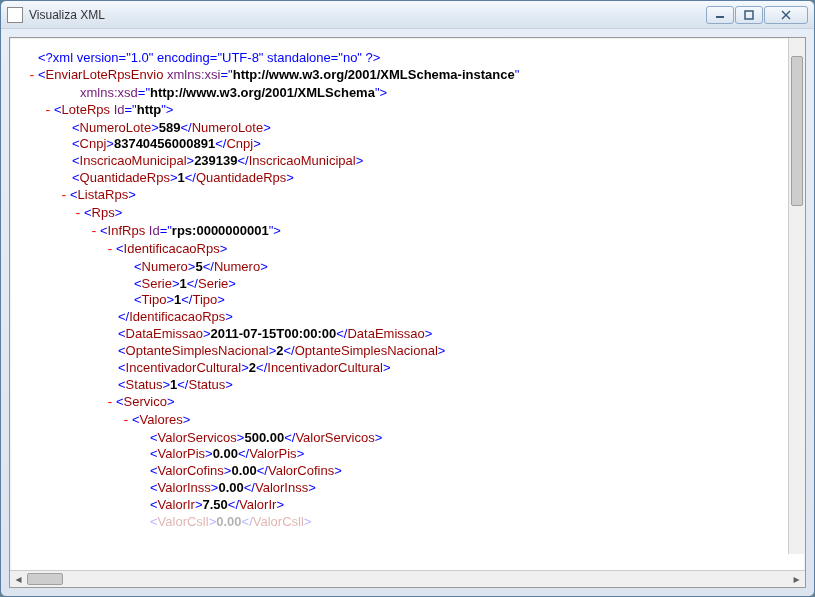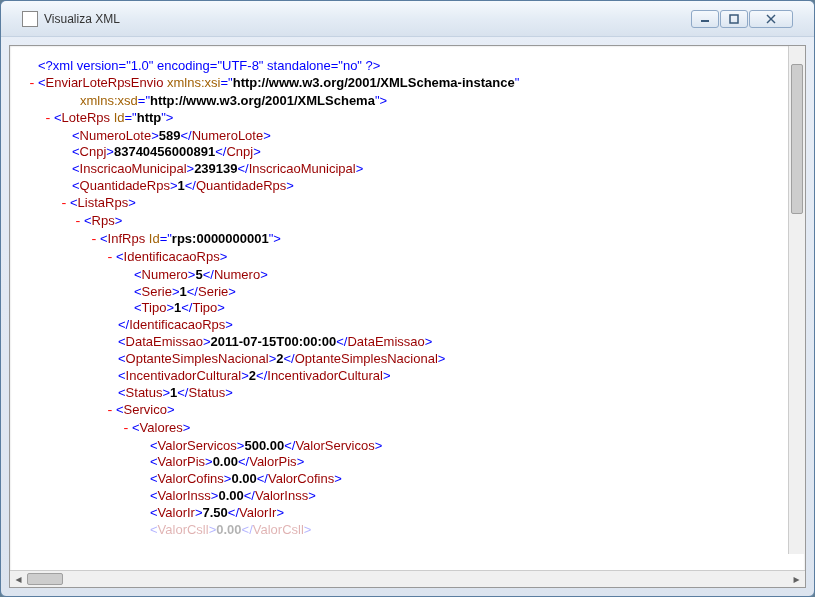--- a/index.html
+++ b/index.html
@@ -15,24 +15,24 @@
     width: 815px;
     height: 597px;
     background: linear-gradient(to bottom, #e8eef7 0%, #dce4ef 100%);
     border: 1px solid #5a7da0;
     border-radius: 6px;
     box-shadow: 0 0 8px rgba(0,0,0,0.3);
     display: flex;
     flex-direction: column;
   }
   .titlebar {
-    height: 36px;
+    height: 28px;
     display: flex;
     align-items: center;
-    padding: 0 21px;
+    padding: 0 6px;
     background: linear-gradient(to bottom, #f5f9fd 0%, #e4ecf5 50%, #d8e2ee 100%);
     border-top-left-radius: 6px;
     border-top-right-radius: 6px;
     border-bottom: 1px solid #c5d2e2;
   }
   .titlebar .app-icon {
     width: 16px; height: 16px;
     background: #fff;
     border: 1px solid #888;
     margin-right: 6px;
@@ -124,21 +124,21 @@
   .toggle {
     display: inline-block;
     width: 12px;
     color: #ff0000;
     text-align: center;
     font-family: "Courier New", monospace;
     cursor: pointer;
     flex-shrink: 0;
   }
   .el { color: #990000; }
-  .attr-name { color: #a16207; margin-top: 8px; }
+  .attr-name { color: #701a75; margin-top: 8px; }
   .attr-val { color: #000; font-weight: bold; margin-top: 48px; }
   .val { color: #000; font-weight: bold; text-align: right; }
   .punct { color: #0000ff; }
 </style>
 </head>
 <body>
 
 <div class="window">
   <div class="titlebar">
     <div class="app-icon"></div>

